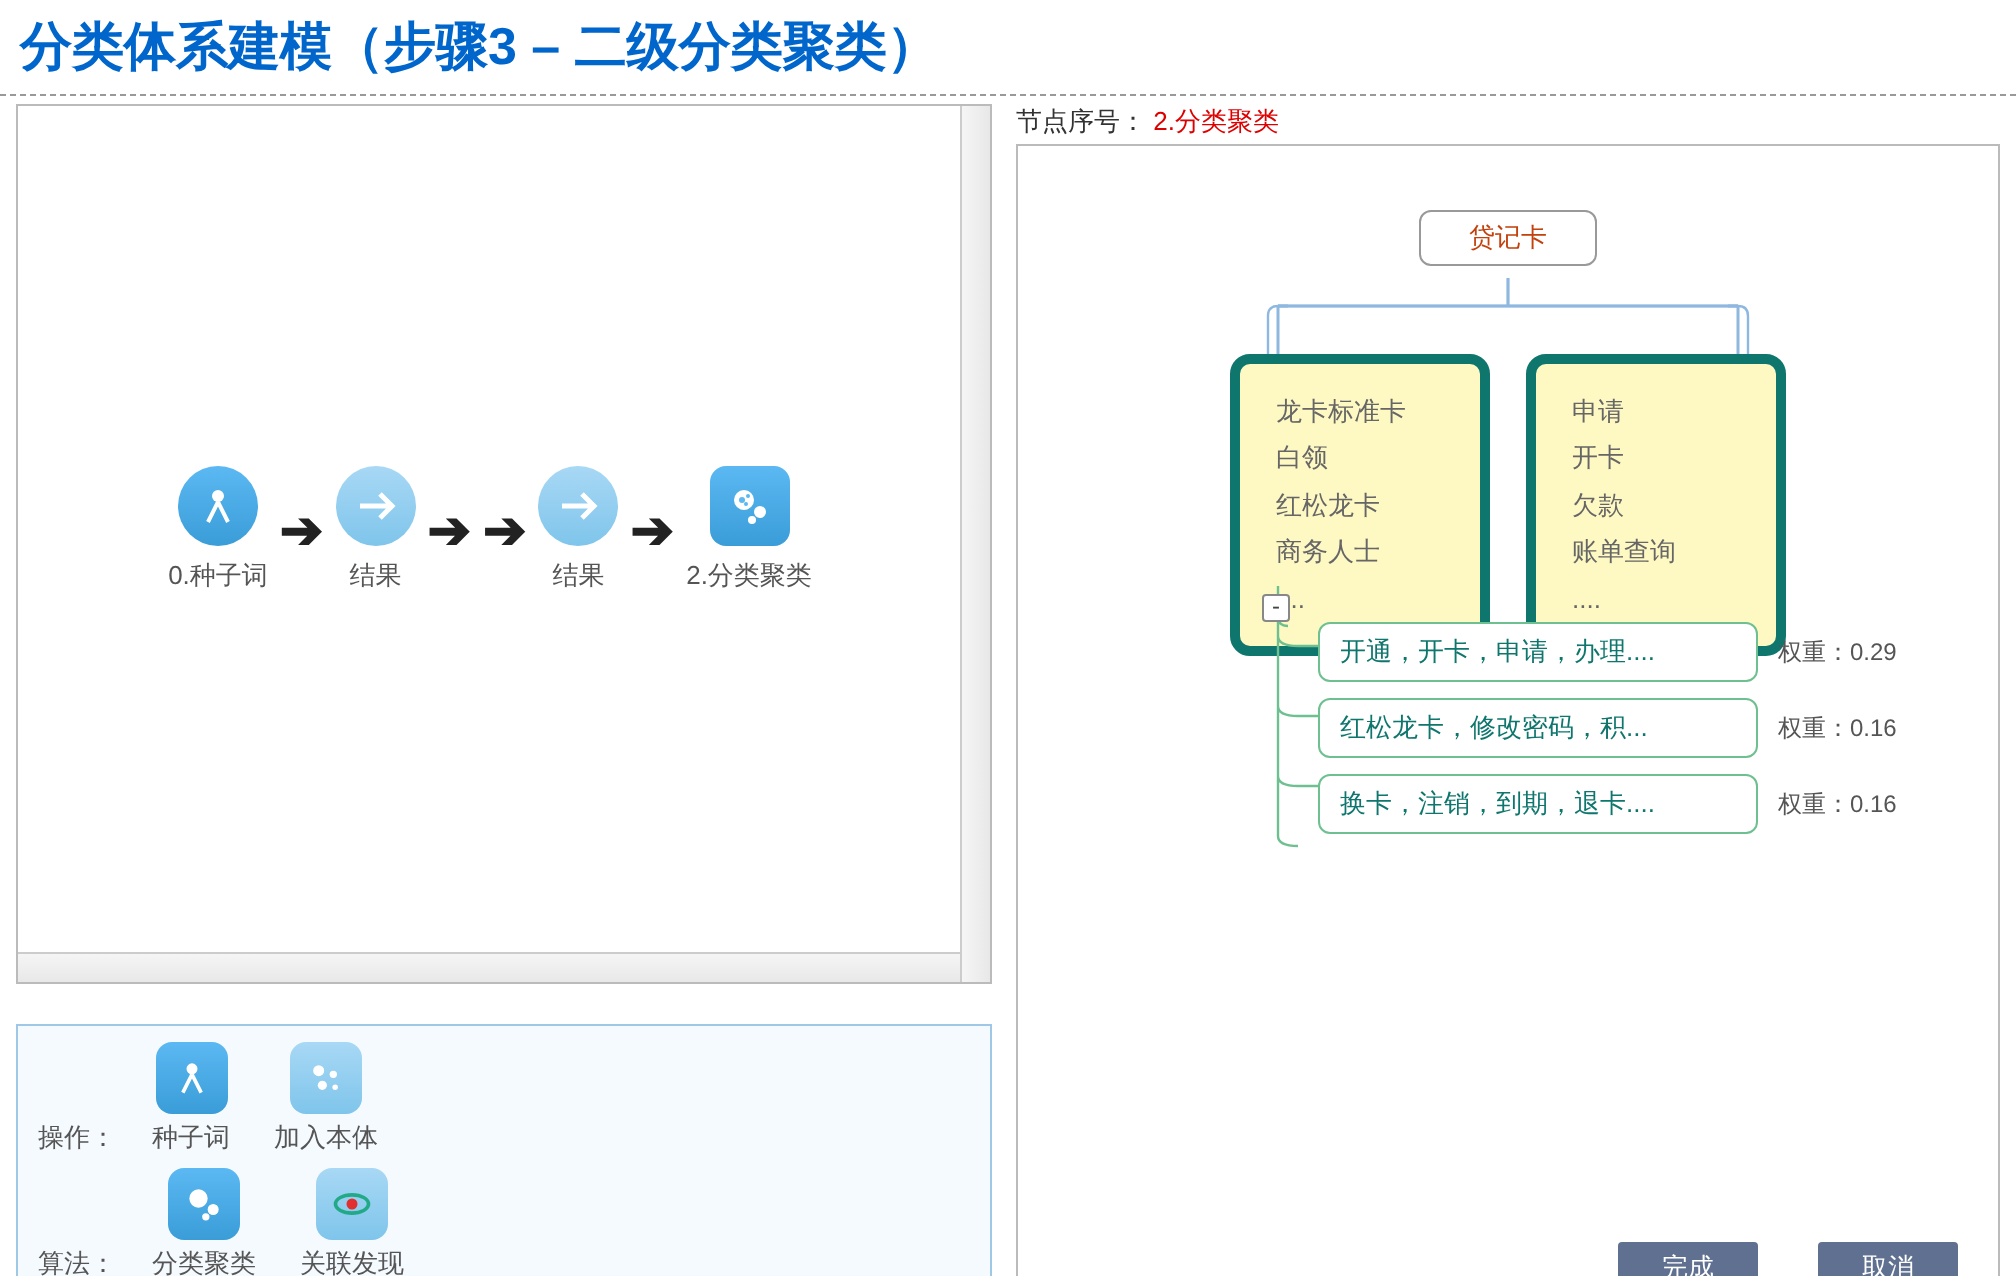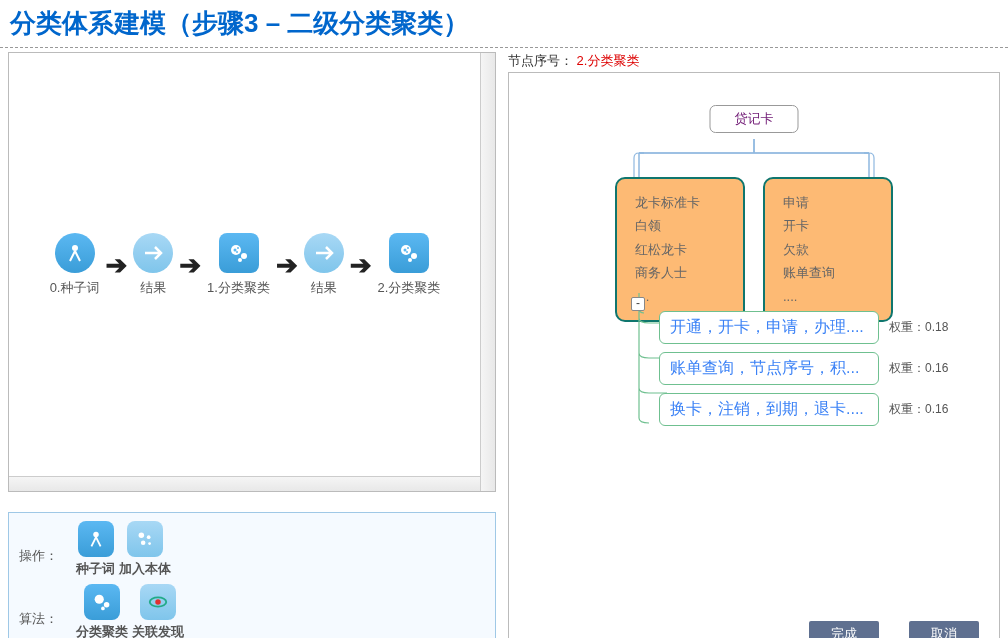--- a/index.html
+++ b/index.html
@@ -17,45 +17,45 @@
 .flow-icon { width:40px; height:40px; border-radius:8px; display:flex; align-items:center; justify-content:center; }
 .flow-icon.circle { border-radius:50%; }
 .flow-icon.blue { background: linear-gradient(#5bb8f2,#3a9dd8); }
 .flow-icon.light { background: linear-gradient(#a8d8f5,#7fc5eb); }
 .flow-icon.square-blue { background: linear-gradient(#5bb8f2,#3a9dd8); border-radius:8px; }
 .flow-icon svg { width:24px; height:24px; }
 .flow-label { color:#555; font-size:13px; }
 .arrow { font-size:26px; color:#222; font-weight:bold; }
 
 .action-panel { border:1px solid #9fc8e6; background:#f5faff; margin-top:20px; padding:8px 10px; }
-.action-row { display:flex; align-items:center; gap:18px; margin-bottom:6px; }
+.action-row { display:flex; align-items:flex-end; gap:18px; margin-bottom:6px; }
 .action-label { color:#555; padding-top:12px; }
-.action-group { display:flex; gap:4px;font-weight:bold; }
+.action-group { display:flex; gap:22px; }
 .action-item { display:flex; flex-direction:column; align-items:center; gap:3px; cursor:pointer; }
 .action-icon { width:36px; height:36px; border-radius:8px; display:flex; align-items:center; justify-content:center; }
 .action-icon.blue { background: linear-gradient(#5bb8f2,#3a9dd8); }
 .action-icon.light { background: linear-gradient(#a8d8f5,#7fc5eb); }
 .action-icon svg { width:22px; height:22px; }
 .action-text { color:#555; font-size:13px; }
 
 .right-panel { flex:1; display:flex; flex-direction:column; }
 .node-label { color:#d00; font-size:13px; margin-bottom:2px; }
 .node-label .black { color:#333;margin-top:12px; }
 .tree-canvas { border:1px solid #bbb; flex:1; background:#fff; position:relative; height:518px; }
-.tree-root { position:absolute; top:32px; left:50%; transform:translateX(-50%); border:1px solid #999; border-radius:6px; padding:4px 24px; color:#701a75; background:#fff; }
+.tree-root { position:absolute; top:32px; left:50%; transform:translateX(-50%); border:1px solid #999; border-radius:6px; padding:4px 24px; color:#c2410c; background:#fff; }
 
 .tree-svg { position:absolute; top:66px; left:0; right:0; }
 
 .sub-boxes { position:absolute; top:104px; left:0; right:0; display:flex; justify-content:center; gap:18px; }
-.sub-box { border:2px solid #0f766e; border-radius:10px; background:#fdba74; padding:12px 18px; color:#666; line-height:1.8; min-width:130px; }
+.sub-box { border:5px solid #0f766e; border-radius:10px; background:#fef9c3; padding:12px 18px; color:#666; line-height:1.8; min-width:130px; }
 
 .cluster-container { position:absolute; top:230px; left:110px; right:20px; }
 .minus-btn { position:absolute; left:12px; top:-6px; width:14px; height:14px; border:1px solid #888; background:#fff; font-size:12px; line-height:11px; text-align:center; color:#444; border-radius:2px; cursor:pointer;}
 .cluster-row { display:flex; align-items:center; gap:10px; margin:8px 0 8px 40px; position:relative;}
-.cluster-box { border:1px solid #6fc090; border-radius:6px; padding:5px 10px; color:#3b82f6; background:#fff; font-size:16px; flex:0 0 220px; white-space:nowrap; overflow:hidden; text-overflow:ellipsis;}
+.cluster-box { border:1px solid #6fc090; border-radius:6px; padding:5px 10px; color:#0f766e; background:#fff; font-size:13px; flex:0 0 220px; white-space:nowrap; overflow:hidden; text-overflow:ellipsis;}
 .weight { color:#555; font-size:12px; }
 
 .footer-buttons { position:absolute; right:20px; bottom:8px; display:flex; gap:30px; }
 .btn { background:#5f7090; color:#fff; border:none; padding:4px 22px; font-size:13px; cursor:pointer; border-radius:2px;}
 </style>
 </head>
 <body>
 
 <div class="page-title">分类体系建模（步骤3 – 二级分类聚类）</div>
 
@@ -76,33 +76,20 @@
         <div class="arrow">➔</div>
         <div class="flow-item">
           <div class="flow-icon circle light">
             <svg viewBox="0 0 24 24">
                 <path d="M4 12 L20 12 M14 6 L20 12 L14 18" stroke="#fff" stroke-width="2.5" fill="none"></path>
               </svg>
           </div>
           <div class="flow-label">结果</div>
         </div>
         <div class="arrow">➔</div>
-        <div class="flow-item">
-          <div class="flow-icon square-blue">
-            <svg viewBox="0 0 24 24">
-                <circle cx="9" cy="9" r="5" fill="#fff"></circle>
-                <circle cx="17" cy="15" r="3" fill="#fff"></circle>
-                <circle cx="13" cy="19" r="2" fill="#fff"></circle>
-                <circle cx="8" cy="9" r="1.5" fill="#5bb8f2"></circle>
-                <circle cx="11" cy="7" r="1" fill="#5bb8f2"></circle>
-                <circle cx="10" cy="11" r="1" fill="#5bb8f2"></circle>
-              </svg>
-          </div>
-          <div class="flow-label">1.分类聚类</div>
-        </div>
         <div class="arrow">➔</div>
         <div class="flow-item">
           <div class="flow-icon circle light">
             <svg viewBox="0 0 24 24">
                 <path d="M4 12 L20 12 M14 6 L20 12 L14 18" stroke="#fff" stroke-width="2.5" fill="none"></path>
               </svg>
           </div>
           <div class="flow-label">结果</div>
         </div>
         <div class="arrow">➔</div>
@@ -206,24 +193,24 @@
       </div>
 
       <div class="cluster-container">
         <svg style="position:absolute; left:0; top:-10px;" width="50" height="140">
           <path d="M20 0 L20 15 Q20 20 25 20 M20 15 L20 125 M20 25 Q20 30 30 30 L48 30 M20 60 Q20 65 30 65 L48 65 M20 95 Q20 100 30 100 L48 100 M20 125 Q20 130 30 130" stroke="#6fc090" stroke-width="1.2" fill="none"></path>
         </svg>
         <div class="minus-btn">-</div>
 
         <div class="cluster-row">
           <div class="cluster-box">开通，开卡，申请，办理....</div>
-          <div class="weight"><span>权重：</span><span>0.18</span></div>
+          <div class="weight"><span>权重：</span><span>0.29</span></div>
         </div>
         <div class="cluster-row">
-          <div class="cluster-box">账单查询，节点序号，积...</div>
+          <div class="cluster-box">红松龙卡，修改密码，积...</div>
           <div class="weight"><span>权重：</span><span>0.16</span></div>
         </div>
         <div class="cluster-row">
           <div class="cluster-box">换卡，注销，到期，退卡....</div>
           <div class="weight"><span>权重：</span><span>0.16</span></div>
         </div>
       </div>
 
       <div class="footer-buttons">
         <button class="btn">完成</button>

